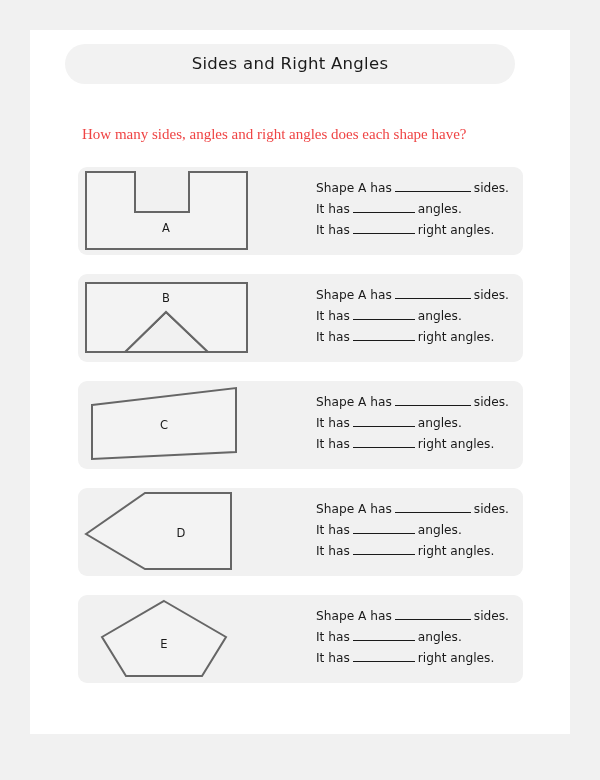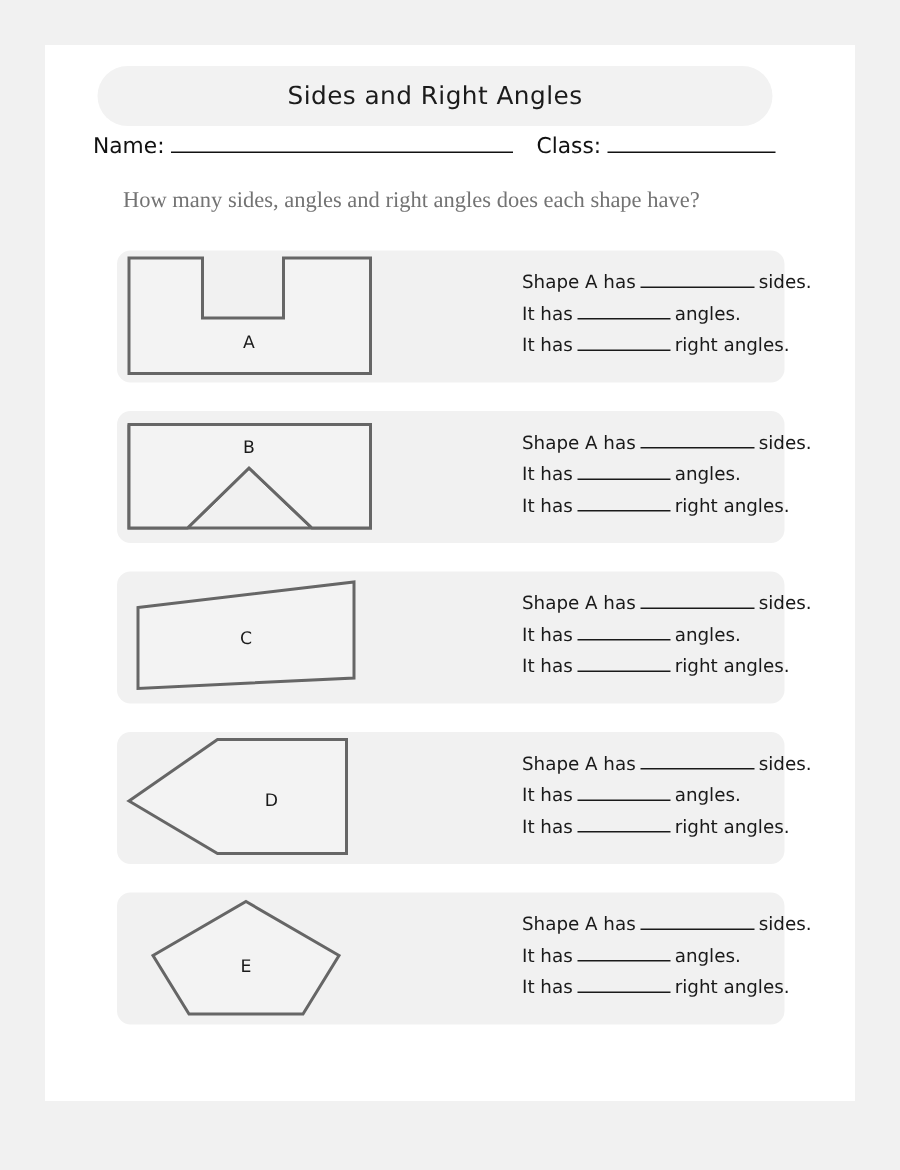--- a/index.html
+++ b/index.html
@@ -71,21 +71,21 @@
   .rule-class { width: 112px; margin-left: 4px; }
   .class-lbl { margin-left: 16px; }
 
   .instruction {
     position: absolute;
     left: 52px;
     top: 96px;
     width: 460px;
     font-family: "Liberation Serif", serif;
     font-size: 15px;
-    color: #737373;
+    color: #ef4444;
   }
 
   
   .row {
     position: absolute;
     left: 48px;
     width: 445px;
     height: 88px;
     background: #f1f1f1;
     border-radius: 9px;
@@ -104,21 +104,20 @@
     font-family: "DejaVu Sans", sans-serif;
     font-size: 11.5px;
     fill: #1a1a1a;
   }
 
   .answers {
     position: absolute;
     left: 238px;
     top: 11px;
     width: 200px;
-    margin-left: 32px;
   }
   .aline {
     font-family: "DejaVu Sans", sans-serif;
     font-size: 12.2px;
     color: #1a1a1a;
     height: 21px;
     line-height: 21px;
     white-space: nowrap;
   }
   .blank {
@@ -146,23 +145,20 @@
 </style>
 </head>
 <body>
 
 <div class="page">
 
   <div class="title-banner">
     <div class="title-text">Sides and Right Angles</div>
   </div>
 
-  <div class="namerow">
-    <span class="lbl">Name:</span><span class="rule rule-name"></span><span class="lbl class-lbl">Class:</span><span class="rule rule-class"></span>
-  </div>
 
   <div class="instruction">How many sides, angles and right angles does each shape have?</div>
 
   <div class="row" style="top:137px;">
     <div class="shape-cell">
       <svg width="225" height="88" viewBox="0 0 225 88">
         <polygon points="8,5 8,82 169,82 169,5 111,5 111,45 57,45 57,5" fill="#f3f3f3" stroke="#666666" stroke-width="2" stroke-linejoin="miter"></polygon>
         <text class="shape-label" x="88" y="65" text-anchor="middle">A</text>
       </svg>
     </div>

